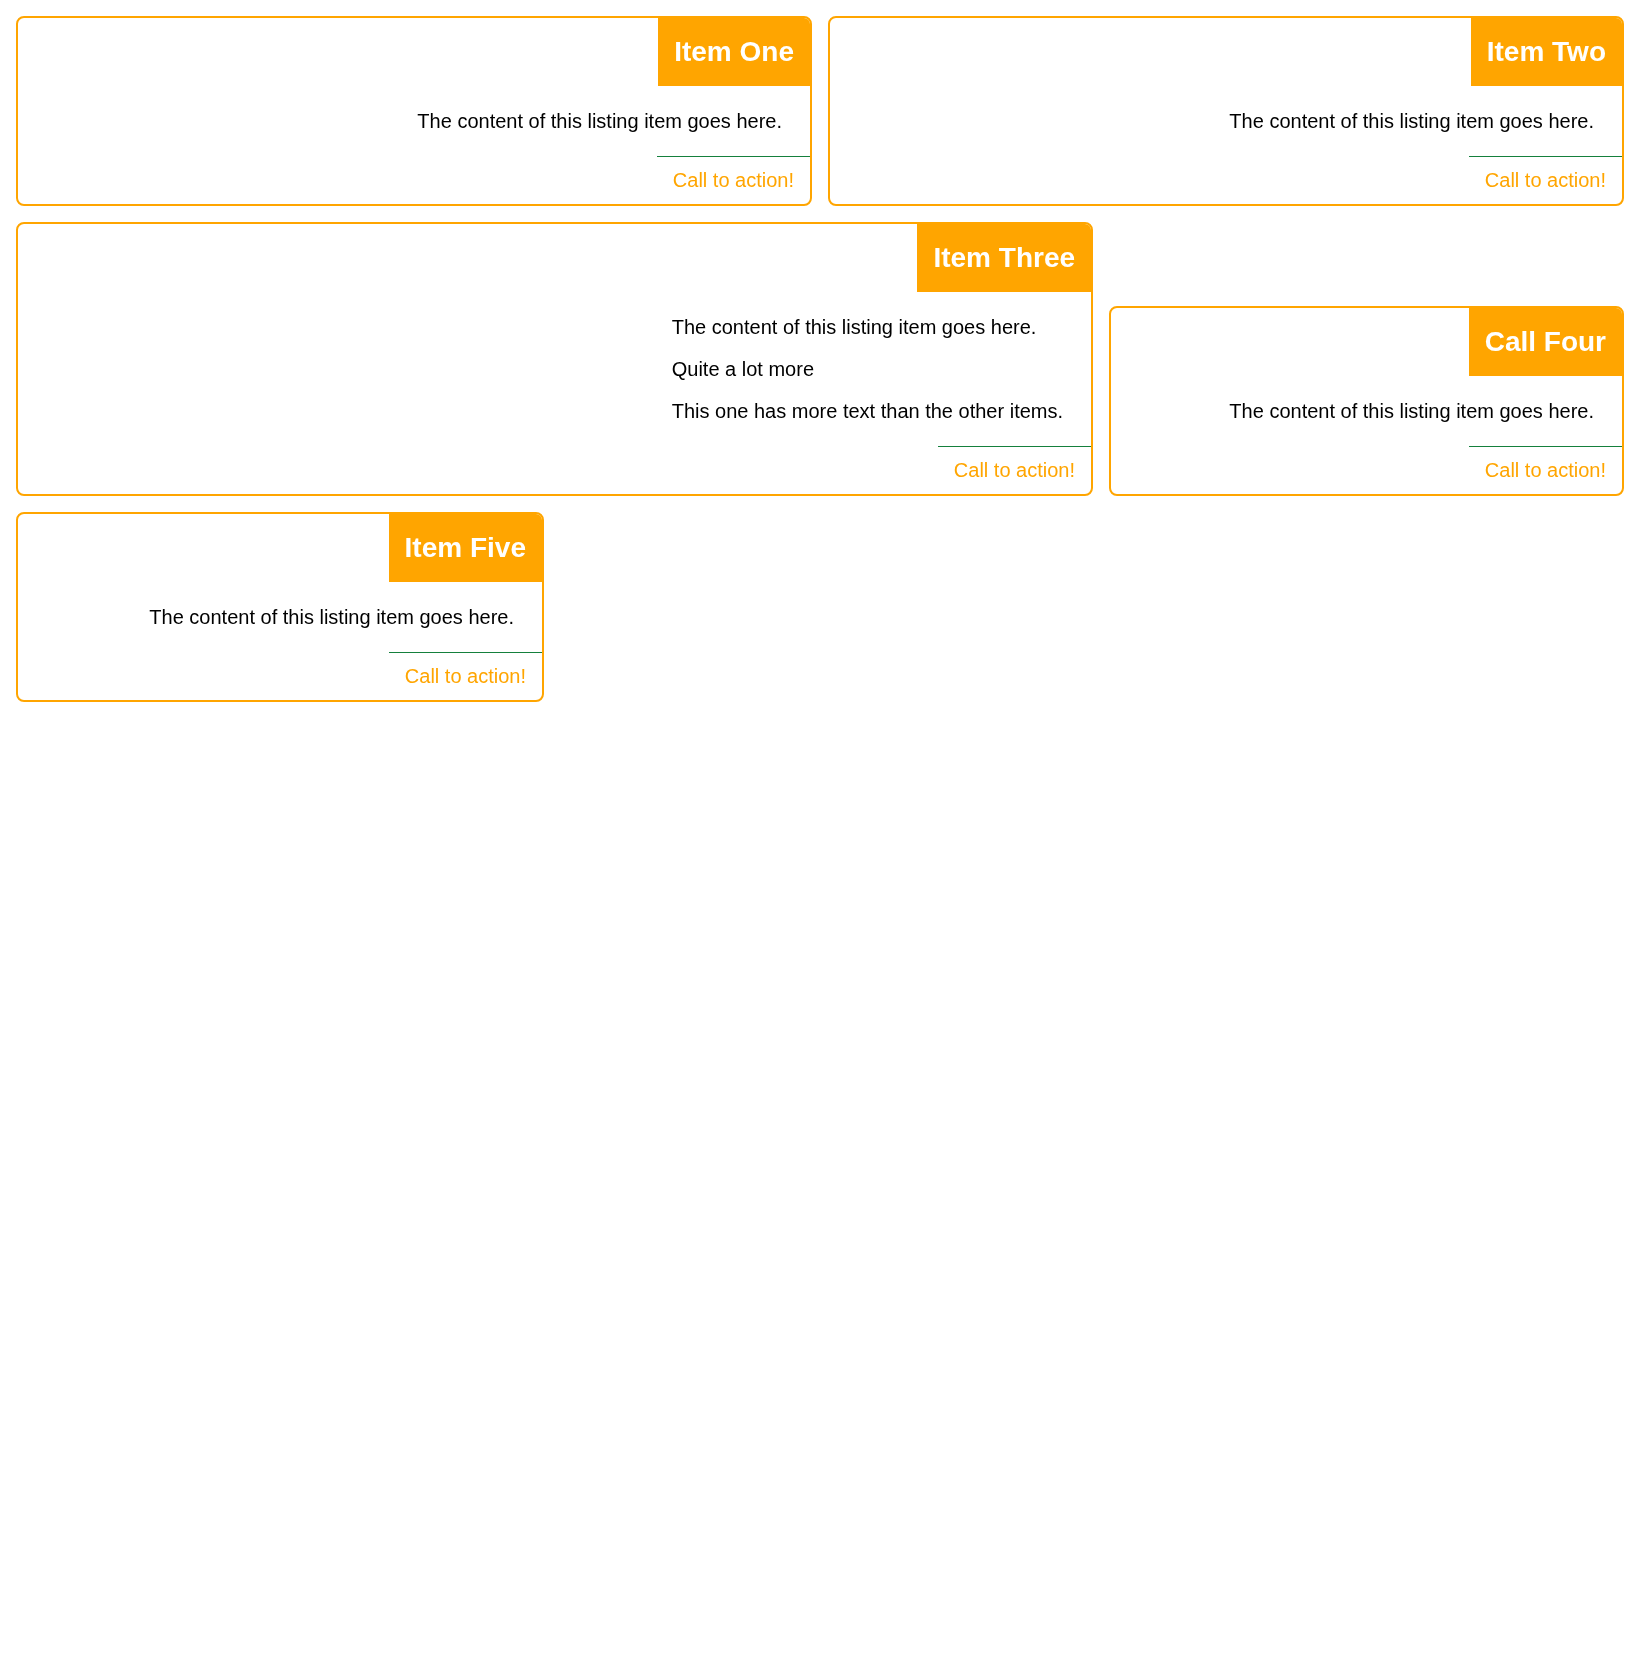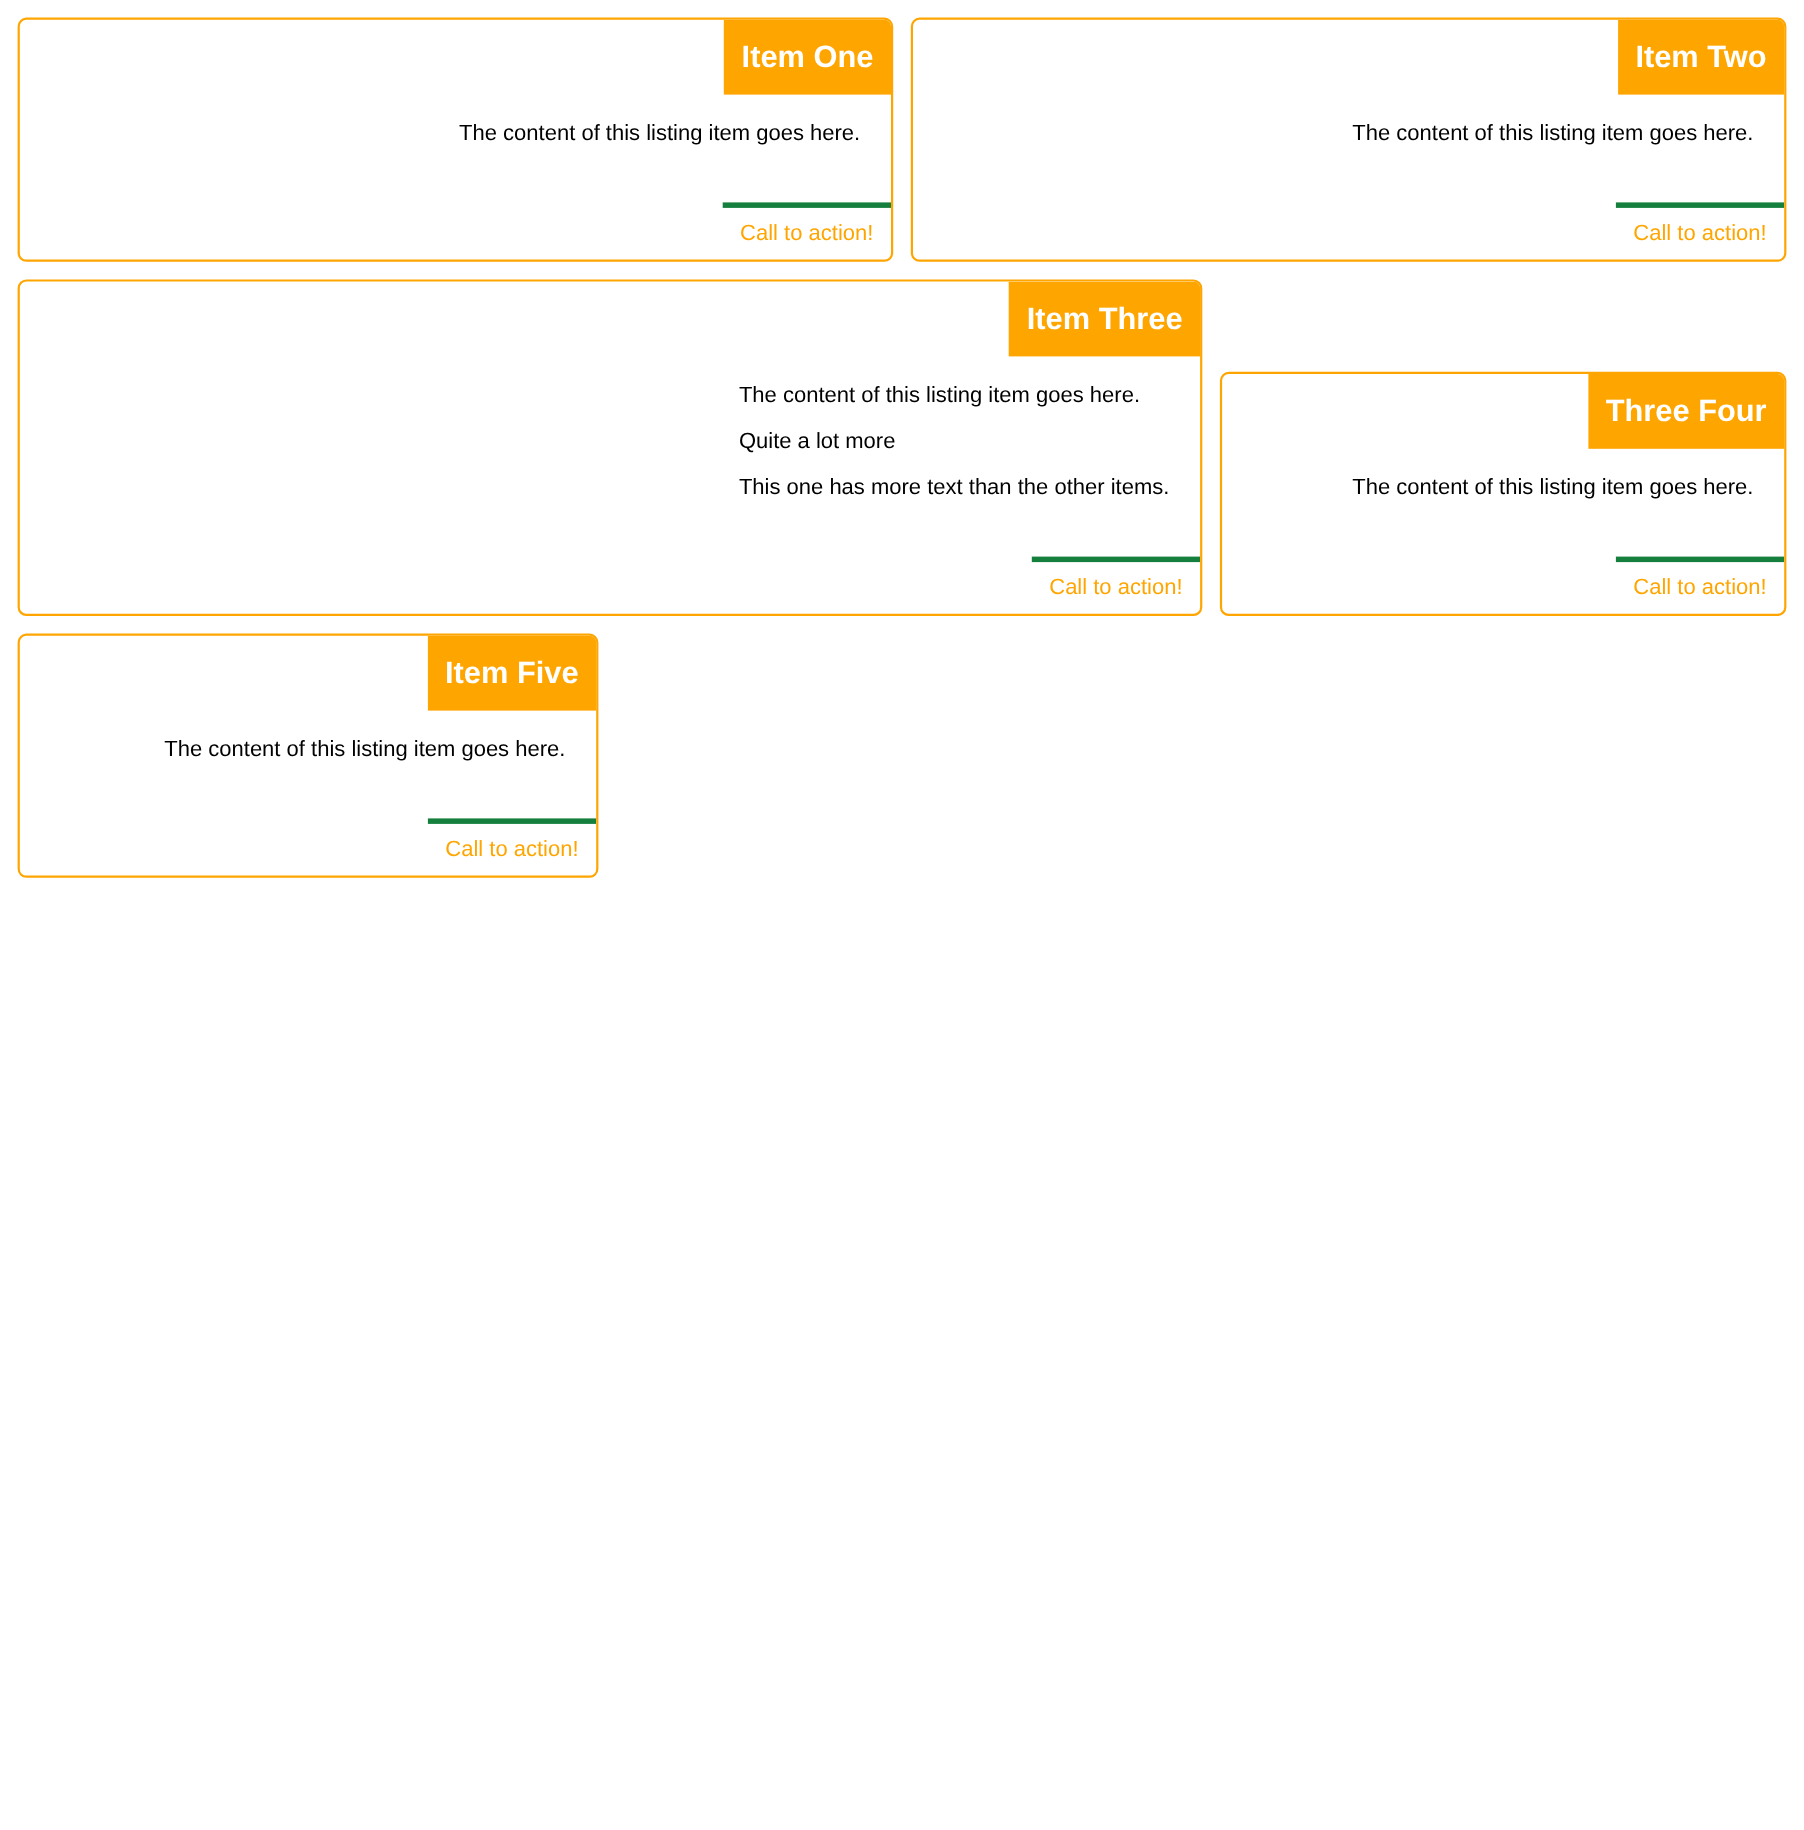--- a/index.html
+++ b/index.html
@@ -53,24 +53,23 @@
 
     .card-body p {
       margin-bottom: 12px;
     }
 
     .card-body p:last-child {
       margin-bottom: 0;
     }
 
     .card-footer {
-      border-top: 5px solid #15803d;
+      border-top: 1px solid #15803d;
       padding: 12px 16px;
       text-align: center;
-      margin-top: 28px;
     }
 
     .card-action {
       color: #FFA500;
       font-size: 20px;
       font-weight: normal;
       background: none;
       border: none;
       cursor: pointer;
       text-decoration: none;
@@ -136,21 +135,21 @@
       <p>Quite a lot more</p>
       <p>This one has more text than the other items.</p>
     </div>
     <div class="card-footer">
       <button class="card-action">Call to action!</button>
     </div>
   </div>
 
   <div class="card card-small">
     <div class="card-header">
-      <span class="card-header-title">Three Four</span>
+      <span class="card-header-title">Call Four</span>
     </div>
     <div class="card-body">
       <p>The content of this listing item goes here.</p>
     </div>
     <div class="card-footer">
       <button class="card-action">Call to action!</button>
     </div>
   </div>
 </div>
 

